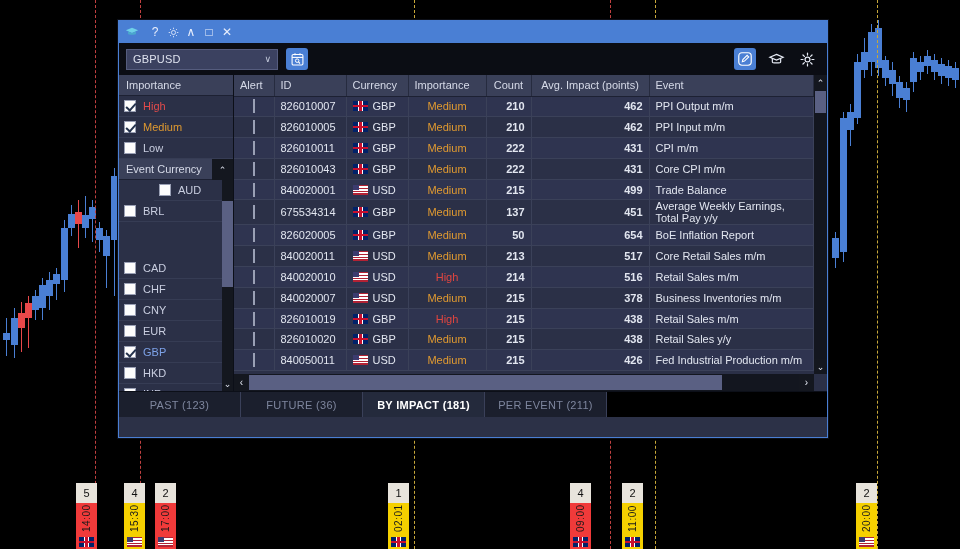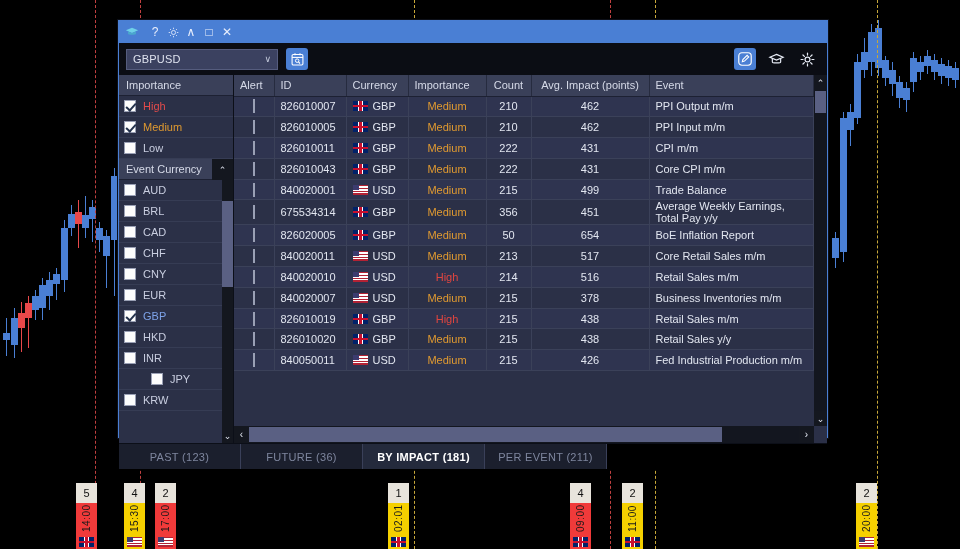--- a/index.html
+++ b/index.html
@@ -65,21 +65,21 @@
            color: #dfe3ef; font-size: 11px; display: flex; align-items: center;
            padding: 0 6px; justify-content: space-between; }
   #combo .cv { letter-spacing: .2px; }
   #combo .chev { font-size: 9px; color: #c6ccdd; }
   .sqbtn { width: 22px; height: 22px; border-radius: 3px; display:flex;
            align-items:center; justify-content:center; }
   .sqbtn.primary { background: #4a7fd4; }
   #tb-right { margin-left: auto; display: flex; align-items: center; gap: 9px; padding-right:2px;}
 
   
-  #wbody { display: flex; height: 368px; }
+  #wbody { display: flex; height: 316px; }
   #sidebar { width: 115px; background: #2b3047; border-right: 1px solid #0c0f18;
              display: flex; flex-direction: column; }
   .grp-head { height: 21px; background: #3a4059; color: #d6dae8; font-size: 11px;
               display:flex; align-items:center; padding-left: 7px;
               border-bottom: 1px solid #1d2133; position: relative; }
   .grp-head .sbtn { position:absolute; right:0; top:0; width:21px; height:21px;
                     background:#14171f; color:#dfe3ef; display:flex;
                     align-items:center; justify-content:center; font-size:9px; }
   .chk-row { height: 21px; display: flex; align-items: center; padding-left: 5px;
              border-bottom: 1px solid #363c54; font-size: 11px; color: #c9cee0; gap: 7px; }
@@ -100,21 +100,21 @@
   table { border-collapse: collapse; width: 100%; table-layout: fixed; }
   thead th { background: #3a4059; color: #d6dae8; font-size: 11px; font-weight: normal;
              height: 21px; text-align: left; padding: 0 6px;
              border-right: 1px solid #262b3f; border-bottom: 1px solid #1d2133; }
   tbody td { height: 20.8px; font-size: 11px; color: #e2e6f0; padding: 0 6px;
              border-right: 1px solid #3b4159; border-bottom: 1px solid #3b4159; }
   tbody tr { background: #2f3450; }
   tbody tr:nth-child(even) { background: #2b3047; }
   td.c-alert { text-align: center; padding: 0; }
   td.c-alert .cbox { margin: 0 auto; }
-  td.num { text-align: center; }
+  td.num { text-align: right; font-weight: bold; }
   .imp-High { color: #e2453f; text-align:center; }
   .imp-Medium { color: #e09a30; text-align:center; }
 
   #vscroll { width: 13px; background: #13161f; flex: none; position: relative; }
   .sarrow { height: 15px; background: #14171f; color:#e6eaf4; font-size: 9px;
             display:flex; align-items:center; justify-content:center; }
   #vthumb { position: absolute; left:1px; right:1px; top: 16px; height: 22px; background:#5a6083; }
   #vscroll .sarrow.bot { position: absolute; bottom: 0; left:0; right:0; }
 
   #hscrollrow { height: 17px; display: flex; background: #13161f; }
@@ -345,29 +345,29 @@
               <span class="cbox"></span>
               <span class="lbl">Low</span>
             </div>
           </div>
         <div class="grp-head">
           <span>Event Currency</span>
           <span class="sbtn">⌃</span>
         </div>
         <div id="currlist">
           <div id="curr-items">
+              <div class="chk-row" style="padding-right: 13px; margin-left: 35px;">
+                <span class="cbox"></span>
+                <span class="lbl">AUD</span>
+              </div>
               <div class="chk-row" style="padding-right: 13px;">
                 <span class="cbox"></span>
-                <span class="lbl">AUD</span>
-              </div>
-              <div class="chk-row" style="padding-right: 13px;">
-                <span class="cbox"></span>
                 <span class="lbl">BRL</span>
               </div>
-              <div class="chk-row" style="padding-right: 25px;">
+              <div class="chk-row" style="padding-right: 25px; margin-top: 36px;">
                 <span class="cbox"></span>
                 <span class="lbl">CAD</span>
               </div>
               <div class="chk-row" style="padding-right: 13px;">
                 <span class="cbox"></span>
                 <span class="lbl">CHF</span>
               </div>
               <div class="chk-row" style="padding-right: 13px;">
                 <span class="cbox"></span>
                 <span class="lbl">CNY</span>
@@ -502,21 +502,21 @@
                   <tr>
                     <td class="c-alert"><span class="cbox"></span></td>
                     <td>675534314</td>
                     <td style="padding:0 6px">
                       <span style="display:flex;align-items:center;gap:5px">
                         <span class="flag gbp"></span>
                         <span>GBP</span>
                       </span>
                     </td>
                     <td class="imp-Medium">Medium</td>
-                    <td class="num">356</td>
+                    <td class="num">137</td>
                     <td class="num">451</td>
                     <td>Average Weekly Earnings, Total Pay y/y</td>
                   </tr>
                   <tr>
                     <td class="c-alert"><span class="cbox"></span></td>
                     <td>826020005</td>
                     <td style="padding:0 6px">
                       <span style="display:flex;align-items:center;gap:5px">
                         <span class="flag gbp"></span>
                         <span>GBP</span>

